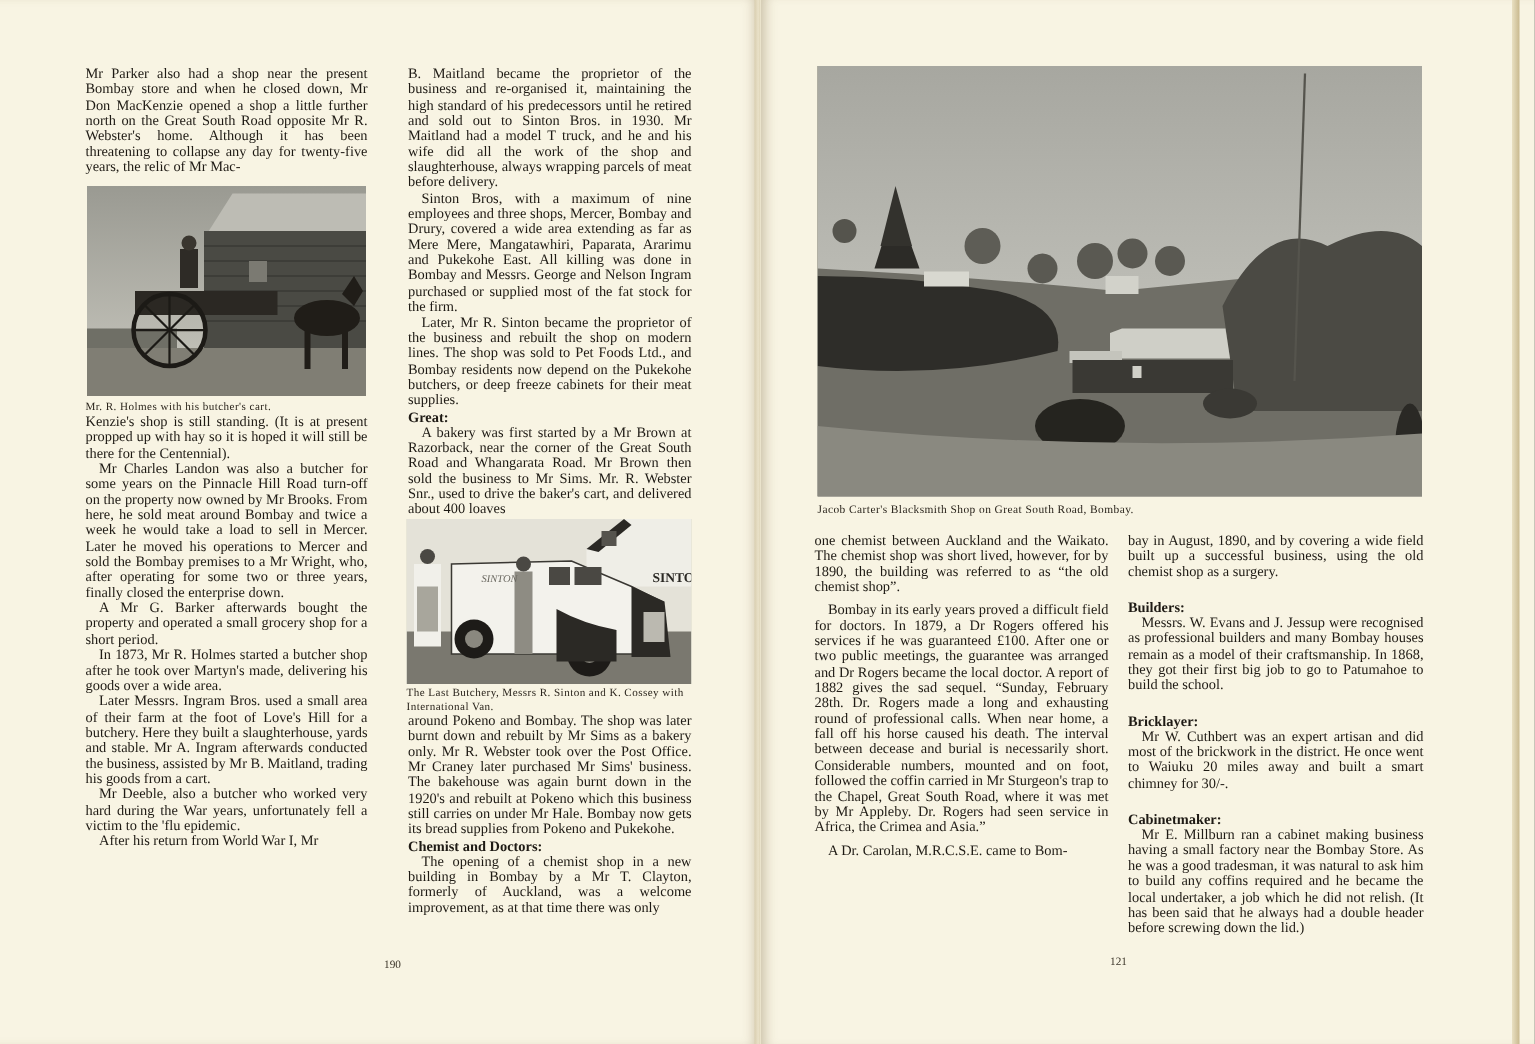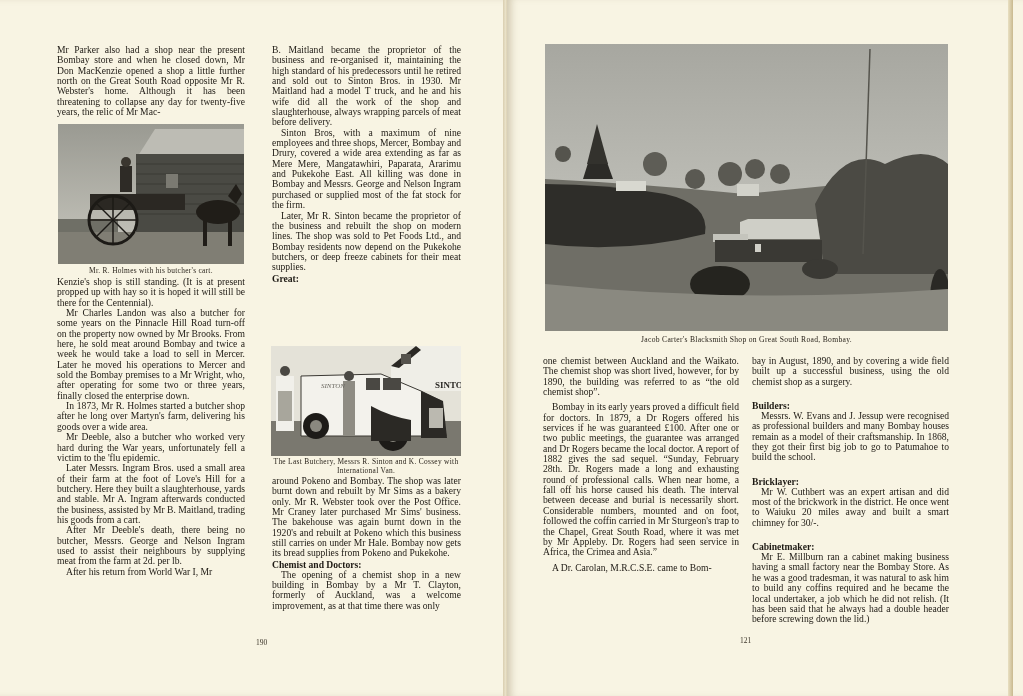--- a/index.html
+++ b/index.html
@@ -4,35 +4,35 @@
 <style>
   html, body { margin:0; padding:0; }
   body {
     width:1023px; height:696px; overflow:hidden;
     background:#3a3b3d;
     font-family:"Liberation Serif","DejaVu Serif",serif;
     color:#1e1a14;
     position:relative;
   }
   .spread { position:absolute; left:0; top:0; width:1013px; height:696px; background:#f7f2e0; }
-  .page { position:absolute; top:0; height:696px; background:#f8f4e3;padding-left:40px; }
+  .page { position:absolute; top:0; height:696px; background:#f8f4e3; }
   .page.left { left:0; width:505px; box-shadow: inset -6px 0 8px -4px rgba(120,100,60,0.35); }
   .page.right { left:507px; width:596px; box-shadow: inset 8px 0 8px -5px rgba(120,100,60,0.35); }
   .gutter { position:absolute; left:503px; top:0; width:5px; height:696px; background:linear-gradient(90deg,#d9ceb0,#e9e1c8 50%,#d4c8a6); }
   .right-edge { position:absolute; left:1008px; top:0; width:5px; height:696px; background:linear-gradient(90deg,#e9e0c2,#c9b98f); }
 
   .col { position:absolute; font-size:9.6px; line-height:10.35px; text-align:justify; }
   .col p { margin:0; text-indent:0; hyphens:manual; }
   .col p.ind { text-indent:9px; }
   .col p.gap { margin-top:5px; }
   .col h4 { margin:0; font-size:9.6px; font-weight:bold; line-height:11px; }
   .col h4.gap { margin-top:13px; }
 
   .photo { position:absolute; background:#6b6b63; overflow:hidden; }
-  .caption { position:absolute; font-size:7.4px; line-height:9px; text-align:center; letter-spacing:0.3px; color:#2a241c; }
+  .caption { position:absolute; font-size:7.4px; line-height:9px; text-align:left; letter-spacing:0.3px; color:#2a241c; }
   .pagenum { position:absolute; font-size:7.5px; color:#3a3328; }
 </style>
 </head>
 <body>
 
 <div class="spread">
 
   <div class="page left">
 
     <div class="col" style="left:57px; top:45px; width:188px;">
@@ -75,32 +75,33 @@
         </g>
         <rect x="62" y="42" width="12" height="26" fill="#2e2b26"></rect>
         <circle cx="68" cy="38" r="5" fill="#3a362f"></circle>
       </svg>
     </div>
     <div class="caption" style="left:57px; top:266px; width:188px;">Mr. R. Holmes with his butcher's cart.</div>
 
     <div class="col" style="left:57px; top:277px; width:188px;">
       <p>Kenzie's shop is still standing. (It is at present propped up with hay so it is hoped it will still be there for the Centennial).</p>
       <p class="ind">Mr Charles Landon was also a butcher for some years on the Pinnacle Hill Road turn-off on the property now owned by Mr Brooks. From here, he sold meat around Bombay and twice a week he would take a load to sell in Mercer. Later he moved his operations to Mercer and sold the Bombay premises to a Mr Wright, who, after operating for some two or three years, finally closed the enterprise down.</p>
-      <p class="ind">In 1873, Mr R. Holmes started a butcher shop after he long over Martyn's farm, delivering his goods over a wide area.</p>
+      <p class="ind">A Mr G. Barker afterwards bought the property and operated a small grocery shop for a short period.</p>
+      <p class="ind">In 1873, Mr R. Holmes started a butcher shop after he took over Martyn's made, delivering his goods over a wide area.</p>
+      <p class="ind">Later Messrs. Ingram Bros. used a small area of their farm at the foot of Love's Hill for a butchery. Here they built a slaughterhouse, yards and stable. Mr A. Ingram afterwards conducted the business, assisted by Mr B. Maitland, trading his goods from a cart.</p>
       <p class="ind">Mr Deeble, also a butcher who worked very hard during the War years, unfortunately fell a victim to the 'flu epidemic.</p>
-      <p class="ind">Later Messrs. Ingram Bros. used a small area of their farm at the foot of Love's Hill for a butchery. Here they built a slaughterhouse, yards and stable. Mr A. Ingram afterwards conducted the business, assisted by Mr B. Maitland, trading his goods from a cart.</p>
-      <p class="ind">After Mr Deeble's death, there being no butcher, Messrs. George and Nelson Ingram used to assist their neighbours by supplying meat from the farm at 2d. per lb.</p>
       <p class="ind">After his return from World War I, Mr</p>
     </div>
 
     <div class="col" style="left:272px; top:45px; width:189px;">
       <p>B. Maitland became the proprietor of the business and re-organised it, maintaining the high standard of his predecessors until he retired and sold out to Sinton Bros. in 1930. Mr Maitland had a model T truck, and he and his wife did all the work of the shop and slaughterhouse, always wrapping parcels of meat before delivery.</p>
       <p class="ind">Sinton Bros, with a maximum of nine employees and three shops, Mercer, Bombay and Drury, covered a wide area extending as far as Mere Mere, Mangatawhiri, Paparata, Ararimu and Pukekohe East. All killing was done in Bombay and Messrs. George and Nelson Ingram purchased or supplied most of the fat stock for the firm.</p>
       <p class="ind">Later, Mr R. Sinton became the proprietor of the business and rebuilt the shop on modern lines. The shop was sold to Pet Foods Ltd., and Bombay residents now depend on the Pukekohe butchers, or deep freeze cabinets for their meat supplies.</p>
       <h4>Great:</h4>
+      <p class="ind">A bakery was first started by a Mr Brown at Razorback, near the corner of the Great South Road and Whangarata Road. Mr Brown then sold the business to Mr Sims. Mr. R. Webster Snr., used to drive the baker's cart, and delivered about 400 loaves</p>
     </div>
 
     <div class="photo" style="left:271px; top:346px; width:190px; height:110px; background:#d9d7cc;">
       <svg width="190" height="110" viewBox="0 0 190 110">
         <rect width="190" height="110" fill="#e4e2d8"></rect>
         <rect x="0" y="75" width="190" height="35" fill="#7a786f"></rect>
         <polygon points="120,20 145,0 190,0 190,45 120,45" fill="#efeee7"></polygon>
         <polygon points="120,20 145,0 150,4 128,22" fill="#2a2824"></polygon>
         <rect x="130" y="8" width="10" height="10" fill="#55534d"></rect>
         <text x="164" y="42" font-size="9" font-family="Liberation Serif, serif" font-weight="bold" fill="#2a2824">SINTON</text>

